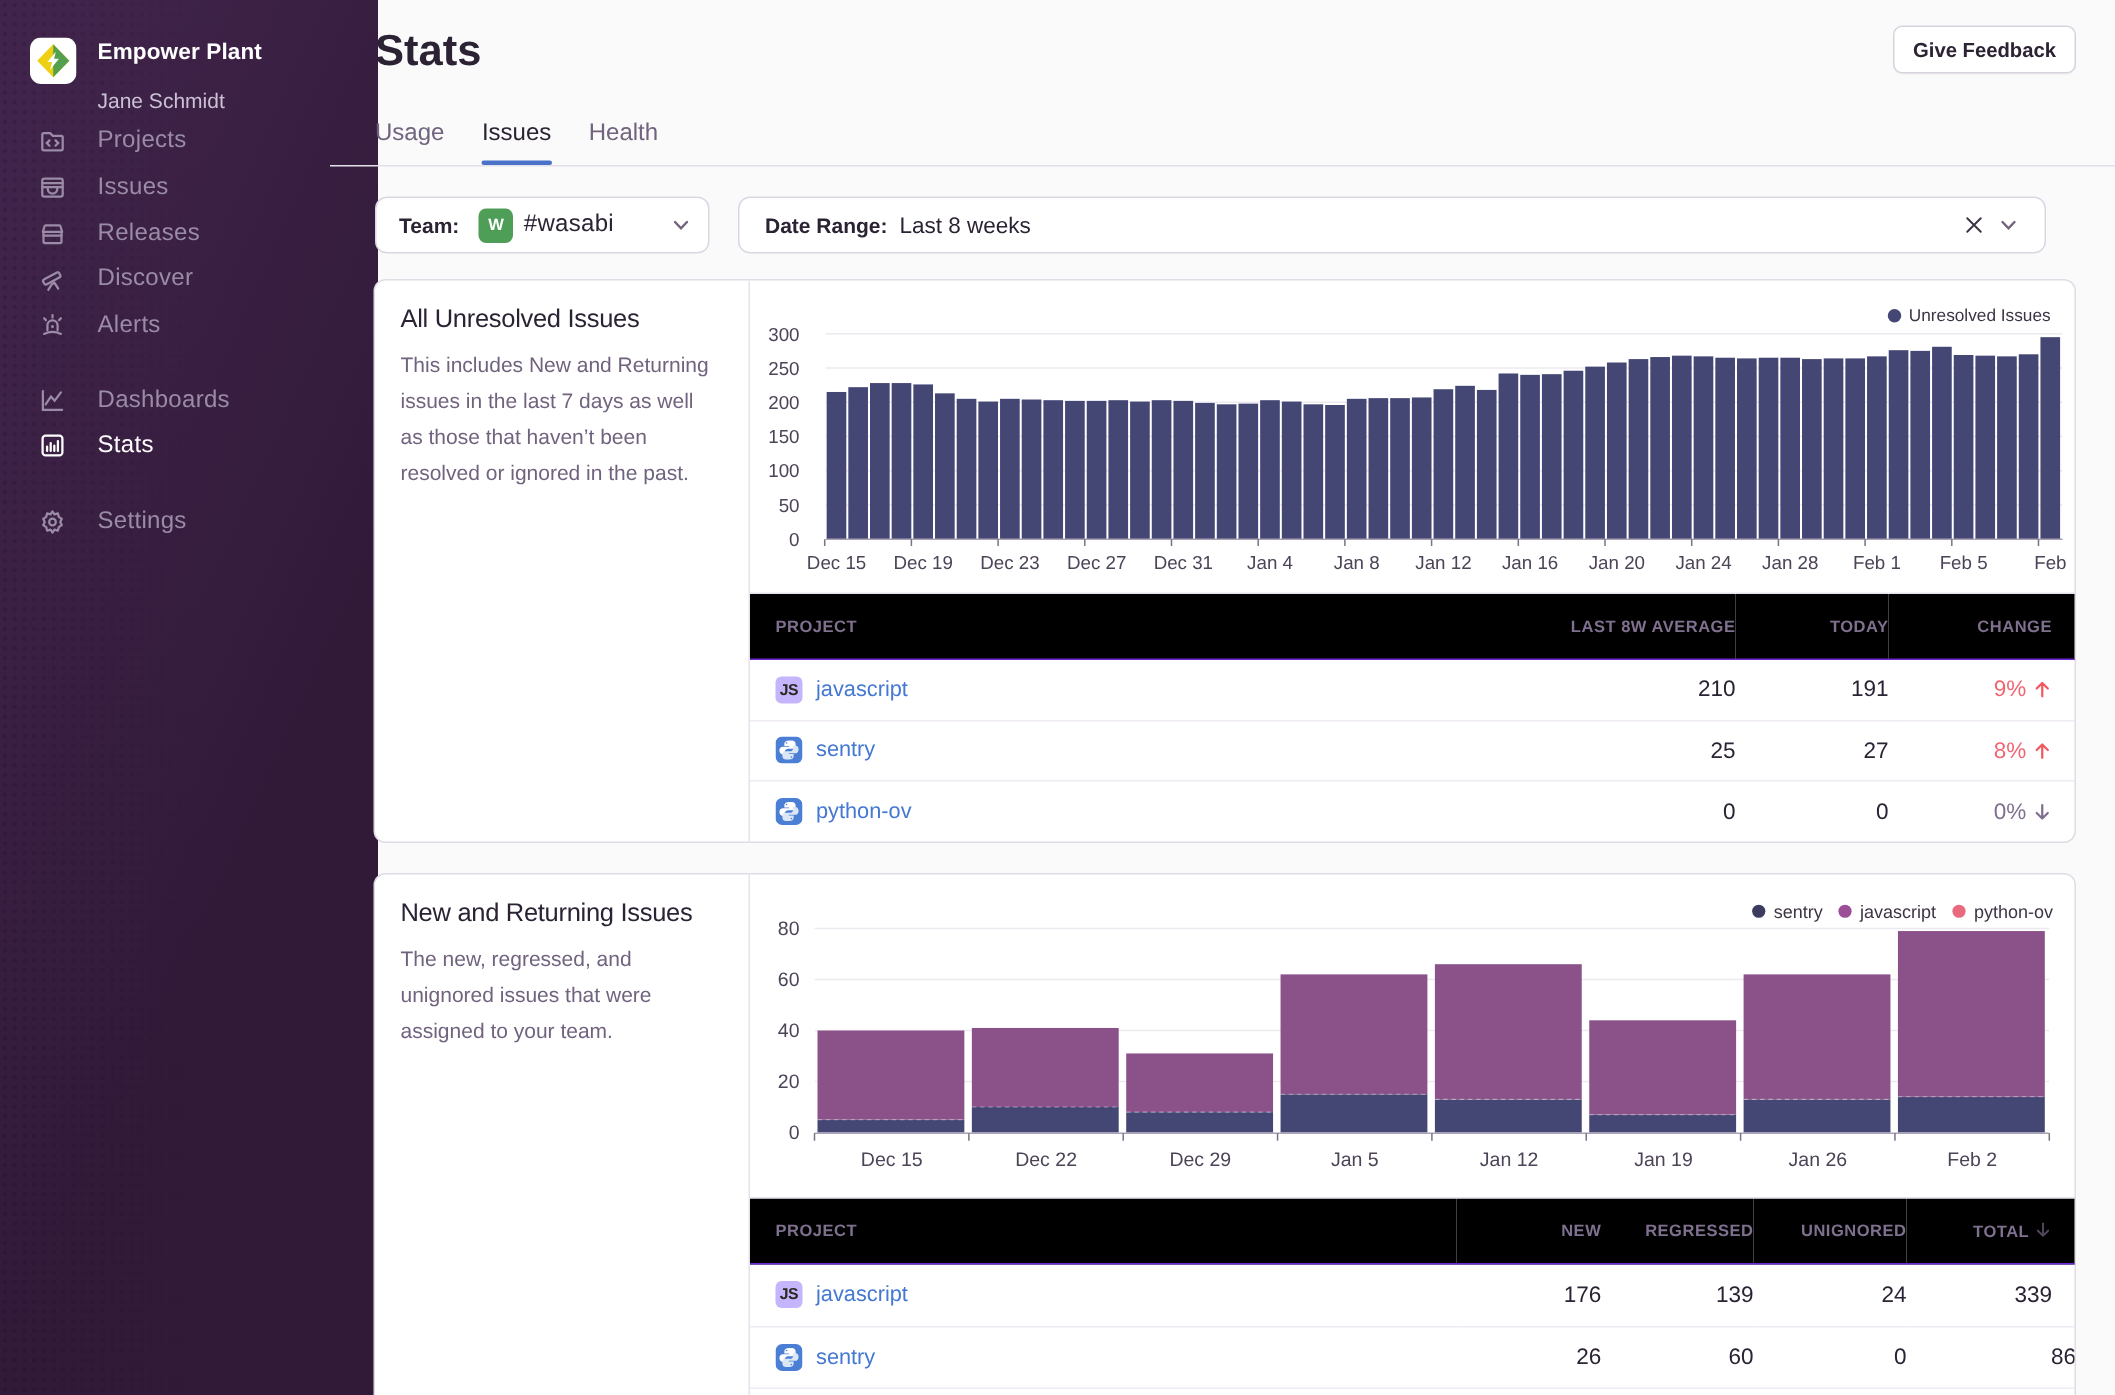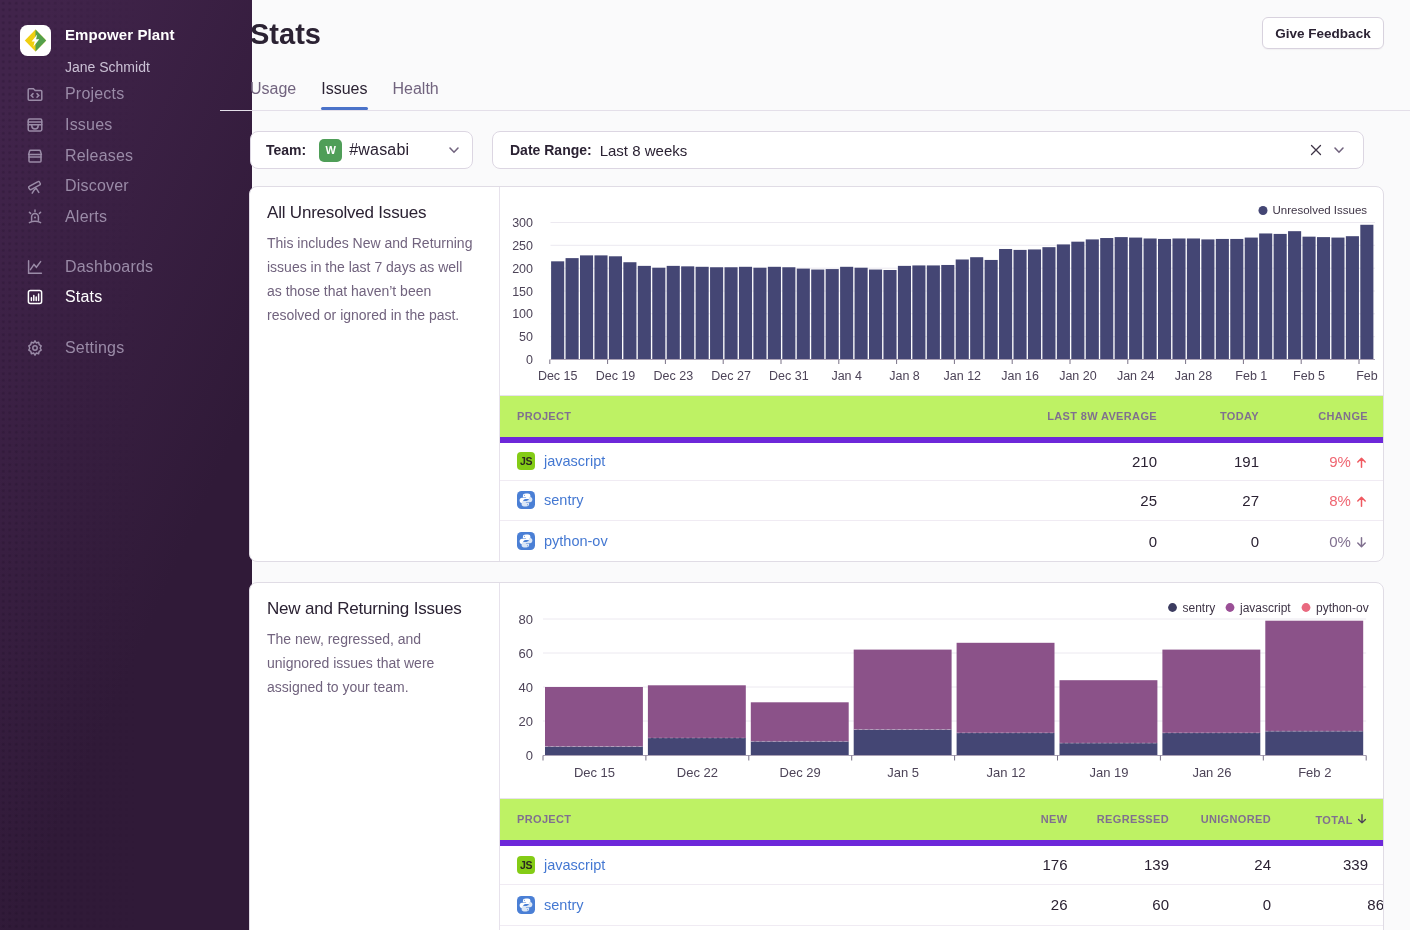--- a/index.html
+++ b/index.html
@@ -40,29 +40,29 @@
 .panel { position:absolute; left:29px; width:1135px; background:#fff; border:1px solid #e0dce5; border-radius:8px;
   display:flex; overflow:hidden; }
 .p1 { top:186px; height:375.5px; }
 .p2 { top:582px; height:375px; }
 .pleft { width:250px; flex:none; border-right:1px solid #e7e2ec; padding:15px 16px 0 17px; }
 .p2 .pleft { padding-top:15px; }
 .pleft h3 { font-size:17px; font-weight:400; color:#2b2233; letter-spacing:-.2px; line-height:22px; margin-bottom:7px; }
 .pleft p { font-size:14px; color:#71637e; line-height:24px; }
 .pright { flex:1; }
 table { border-collapse:collapse; width:884px; table-layout:fixed; }
-thead tr { height:44px; background:#bef264; border-top:1px solid #e7e2ec; border-bottom:6px solid #6d28d9; }
+thead tr { height:44px; background:#000000; border-top:1px solid #e7e2ec; border-bottom:1px solid #6d28d9; }
 th { font-size:11px; font-weight:700; color:#80708f; text-transform:uppercase; letter-spacing:.35px; text-align:right; }
 th.pl, td.pl { text-align:left; padding-left:17px; }
 .p1 tbody tr { height:40.5px; } .p2 tbody tr { height:41.5px; }
 tbody tr + tr { border-top:1px solid #f0ebf3; }
 td { font-size:15px; color:#2b2233; text-align:right; }
 .proj { display:flex; align-items:center; }
 .pic { width:18px; height:18px; flex:none; margin-right:9px; display:flex; align-items:center; justify-content:center; }
-.pic.js { background:#84cc16; border-radius:4px; color:#2a2820; font-size:10.5px; font-weight:800; letter-spacing:-.3px; }
+.pic.js { background:#c4b5fd; border-radius:4px; color:#2a2820; font-size:10.5px; font-weight:800; letter-spacing:-.3px; }
 .pname { font-size:14.5px; color:#4478d2; }
 .red { color:#ef6672; } .gray { color:#80708f; }
 </style></head><body>
 <div class="sidebar">
   <div class="dots"></div>
   <div class="org">
       <svg width="31" height="31" viewBox="0 0 31 31">
         <rect width="31" height="31" rx="7.5" fill="#fff"></rect>
 <path d="M15.5 4.5 26.2 15.5 15.5 26.5 4.8 15.5 Z" fill="#efcf11"></path>
 <path d="M15.5 4.5 26.2 15.5 15.5 26.5 Z" fill="#54a04c"></path>

